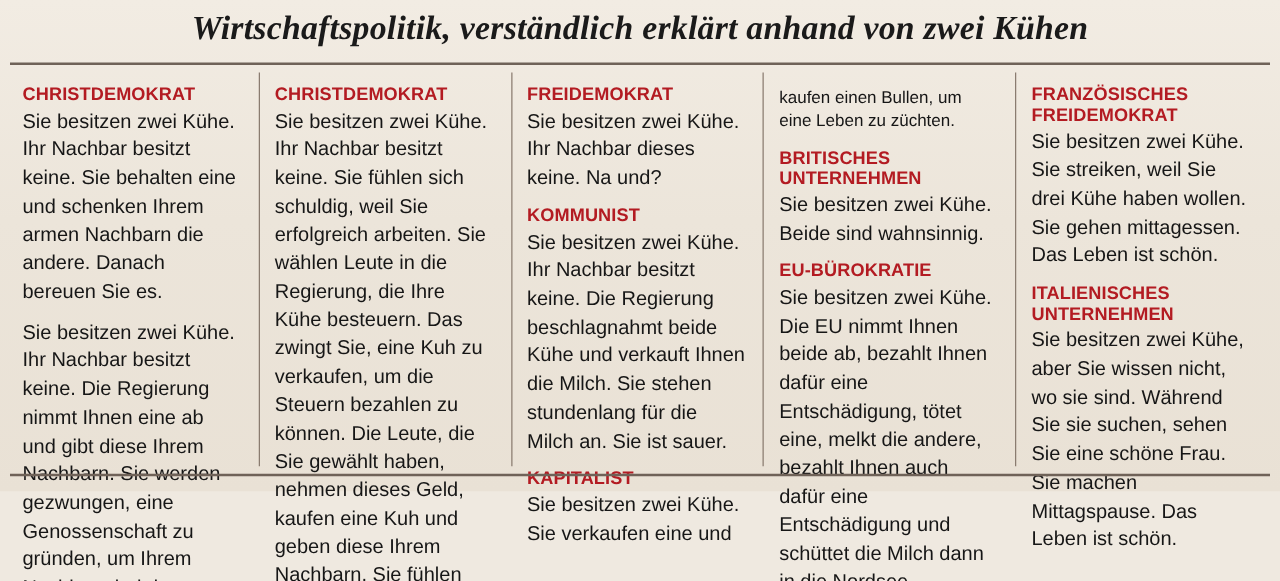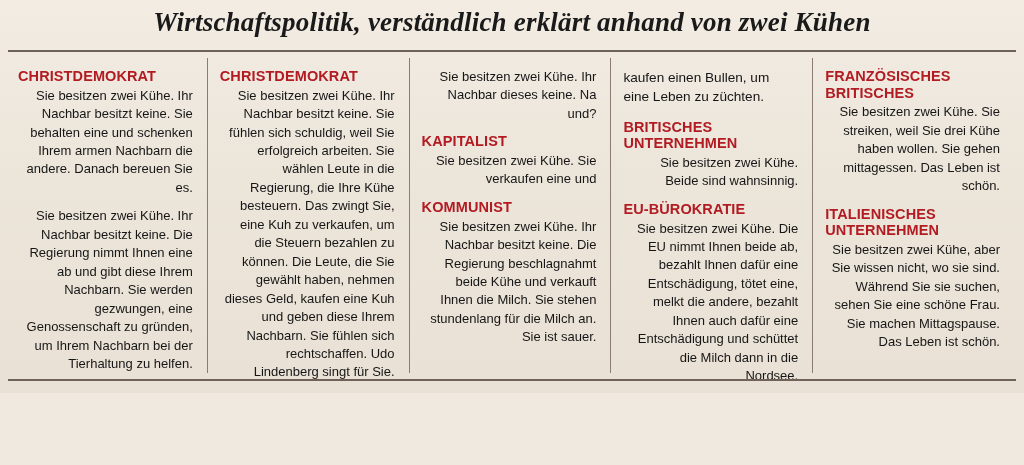--- a/index.html
+++ b/index.html
@@ -72,23 +72,23 @@
   .entry-title {
     color: #b31b22;
     font-weight: bold;
     font-size: 14.5px;
     line-height: 1.15;
     letter-spacing: 0.1px;
     margin-bottom: 2px;
   }
   .entry-body {
     color: #161616;
-    font-size: 13px;
+    font-size: 16px;
     line-height: 1.42;
-    text-align: right;
+    text-align: left;
     hyphens: manual;
   }
   .cont-body {
     color: #161616;
     font-size: 13.6px;
     line-height: 1.42;
     margin-bottom: 12px;
   }
 </style>
 </head>
@@ -113,47 +113,48 @@
 
     <div class="col">
       <div class="entry">
         <div class="entry-title">CHRISTDEMOKRAT</div>
         <div class="entry-body">Sie besitzen zwei Kühe. Ihr Nachbar besitzt keine. Sie fühlen sich schuldig, weil Sie erfolgreich arbeiten. Sie wählen Leute in die Regierung, die Ihre Kühe besteuern. Das zwingt Sie, eine Kuh zu verkaufen, um die Steuern bezahlen zu können. Die Leute, die Sie gewählt haben, nehmen dieses Geld, kaufen eine Kuh und geben diese Ihrem Nachbarn. Sie fühlen sich rechtschaffen. Udo Lindenberg singt für Sie.</div>
       </div>
     </div>
 
     <div class="col">
       <div class="entry">
+        <div class="entry-title">FREIDEMOKRAT</div>
         <div class="entry-body">Sie besitzen zwei Kühe. Ihr Nachbar dieses keine. Na und?</div>
+      </div>
+      <div class="entry">
+        <div class="entry-title">KOMMUNIST</div>
+        <div class="entry-body">Sie besitzen zwei Kühe. Ihr Nachbar besitzt keine. Die Regierung beschlagnahmt beide Kühe und verkauft Ihnen die Milch. Sie stehen stundenlang für die Milch an. Sie ist sauer.</div>
       </div>
       <div class="entry">
         <div class="entry-title">KAPITALIST</div>
         <div class="entry-body">Sie besitzen zwei Kühe. Sie verkaufen eine und</div>
-      </div>
-      <div class="entry">
-        <div class="entry-title">KOMMUNIST</div>
-        <div class="entry-body">Sie besitzen zwei Kühe. Ihr Nachbar besitzt keine. Die Regierung beschlagnahmt beide Kühe und verkauft Ihnen die Milch. Sie stehen stundenlang für die Milch an. Sie ist sauer.</div>
       </div>
     </div>
 
     <div class="col">
       <div class="cont-body">kaufen einen Bullen, um eine Leben zu züchten.</div>
       <div class="entry">
         <div class="entry-title">BRITISCHES UNTERNEHMEN</div>
         <div class="entry-body">Sie besitzen zwei Kühe. Beide sind wahnsinnig.</div>
       </div>
       <div class="entry">
         <div class="entry-title">EU-BÜROKRATIE</div>
         <div class="entry-body">Sie besitzen zwei Kühe. Die EU nimmt Ihnen beide ab, bezahlt Ihnen dafür eine Entschädigung, tötet eine, melkt die andere, bezahlt Ihnen auch dafür eine Entschädigung und schüttet die Milch dann in die Nordsee.</div>
       </div>
     </div>
 
     <div class="col">
       <div class="entry">
-        <div class="entry-title">FRANZÖSISCHES BRITISCHES</div>
+        <div class="entry-title">FRANZÖSISCHES FREIDEMOKRAT</div>
         <div class="entry-body">Sie besitzen zwei Kühe. Sie streiken, weil Sie drei Kühe haben wollen. Sie gehen mittagessen. Das Leben ist schön.</div>
       </div>
       <div class="entry">
         <div class="entry-title">ITALIENISCHES UNTERNEHMEN</div>
         <div class="entry-body">Sie besitzen zwei Kühe, aber Sie wissen nicht, wo sie sind. Während Sie sie suchen, sehen Sie eine schöne Frau. Sie machen Mittagspause. Das Leben ist schön.</div>
       </div>
     </div>
 
   </div>
 

